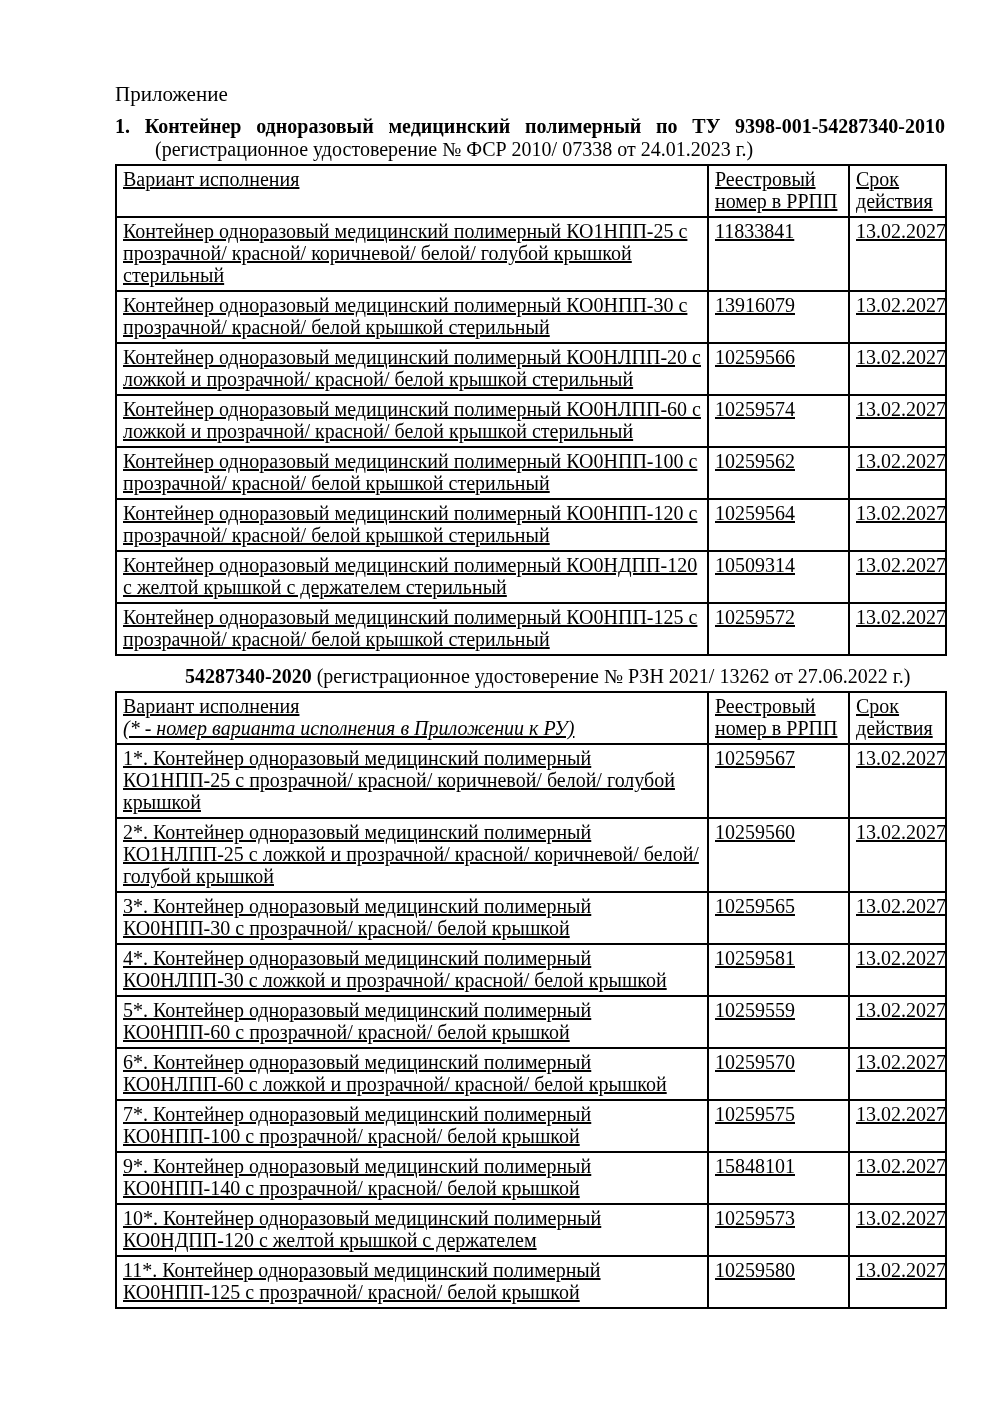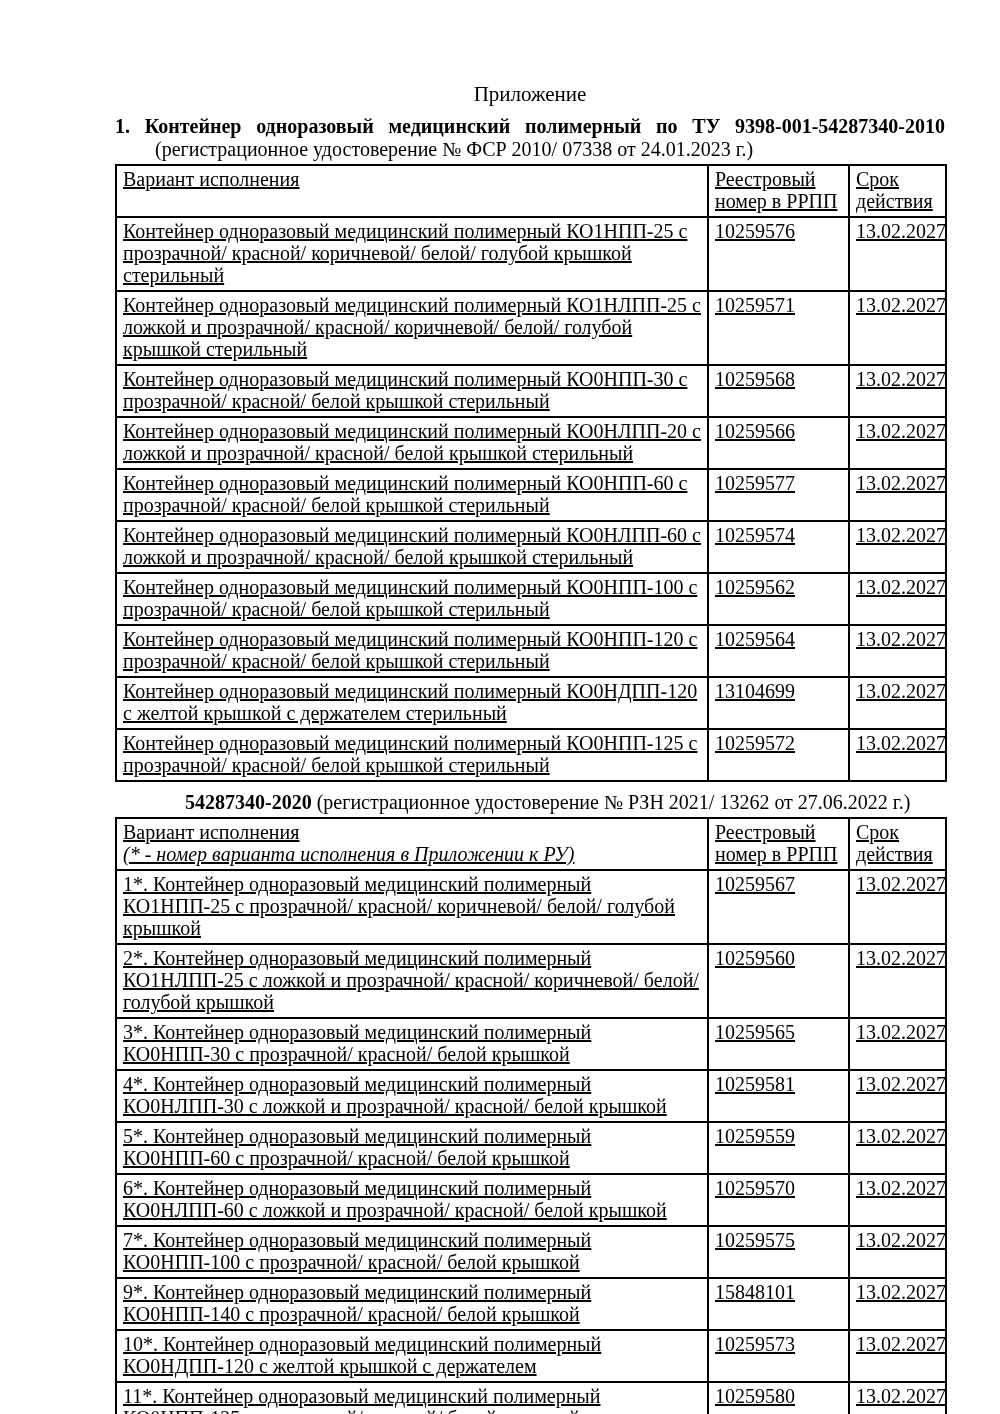--- a/index.html
+++ b/index.html
@@ -12,21 +12,21 @@
   }
   .page {
     box-sizing: border-box;
     width: 1000px;
     min-height: 1414px;
     padding: 82px 55px 24px 115px;
   }
   .appendix {
     font-size: 21px;
     line-height: 25px;
-    text-align: center;
+    text-align: left;
     margin: 0 0 8px 0;
   }
   .section-title {
     font-size: 20px;
     line-height: 23px;
     margin: 0 0 3px 0;
   }
   .title-line1 {
     font-weight: bold;
     text-align: justify;
@@ -79,61 +79,51 @@
         <th class="cell-variant-hdr">
           <span>Вариант исполнения</span>
         </th>
         <th>Реестровый номер в РРПП</th>
         <th>Срок действия</th>
       </tr>
     </thead>
     <tbody>
         <tr>
           <td class="cell-variant">Контейнер одноразовый медицинский полимерный КО1НПП-25 с прозрачной/ красной/ коричневой/ белой/ голубой крышкой стерильный</td>
-          <td class="cell-registry">10259576</td>
-          <td class="cell-validity">13.02.2027</td>
-        </tr>
-        <tr>
-          <td class="cell-variant">Контейнер одноразовый медицинский полимерный КО1НЛПП-25 с ложкой и прозрачной/ красной/ коричневой/ белой/ голубой крышкой стерильный</td>
-          <td class="cell-registry">10259571</td>
+          <td class="cell-registry">11833841</td>
           <td class="cell-validity">13.02.2027</td>
         </tr>
         <tr>
           <td class="cell-variant">Контейнер одноразовый медицинский полимерный КО0НПП-30 с прозрачной/ красной/ белой крышкой стерильный</td>
-          <td class="cell-registry">10259568</td>
+          <td class="cell-registry">13916079</td>
           <td class="cell-validity">13.02.2027</td>
         </tr>
         <tr>
           <td class="cell-variant">Контейнер одноразовый медицинский полимерный КО0НЛПП-20 с ложкой и прозрачной/ красной/ белой крышкой стерильный</td>
           <td class="cell-registry">10259566</td>
           <td class="cell-validity">13.02.2027</td>
         </tr>
         <tr>
-          <td class="cell-variant">Контейнер одноразовый медицинский полимерный КО0НПП-60 с прозрачной/ красной/ белой крышкой стерильный</td>
-          <td class="cell-registry">10259577</td>
-          <td class="cell-validity">13.02.2027</td>
-        </tr>
-        <tr>
           <td class="cell-variant">Контейнер одноразовый медицинский полимерный КО0НЛПП-60 с ложкой и прозрачной/ красной/ белой крышкой стерильный</td>
           <td class="cell-registry">10259574</td>
           <td class="cell-validity">13.02.2027</td>
         </tr>
         <tr>
           <td class="cell-variant">Контейнер одноразовый медицинский полимерный КО0НПП-100 с прозрачной/ красной/ белой крышкой стерильный</td>
           <td class="cell-registry">10259562</td>
           <td class="cell-validity">13.02.2027</td>
         </tr>
         <tr>
           <td class="cell-variant">Контейнер одноразовый медицинский полимерный КО0НПП-120 с прозрачной/ красной/ белой крышкой стерильный</td>
           <td class="cell-registry">10259564</td>
           <td class="cell-validity">13.02.2027</td>
         </tr>
         <tr>
           <td class="cell-variant">Контейнер одноразовый медицинский полимерный КО0НДПП-120 с желтой крышкой с держателем стерильный</td>
-          <td class="cell-registry">13104699</td>
+          <td class="cell-registry">10509314</td>
           <td class="cell-validity">13.02.2027</td>
         </tr>
         <tr>
           <td class="cell-variant">Контейнер одноразовый медицинский полимерный КО0НПП-125 с прозрачной/ красной/ белой крышкой стерильный</td>
           <td class="cell-registry">10259572</td>
           <td class="cell-validity">13.02.2027</td>
         </tr>
       </tbody>
   </table>
 

